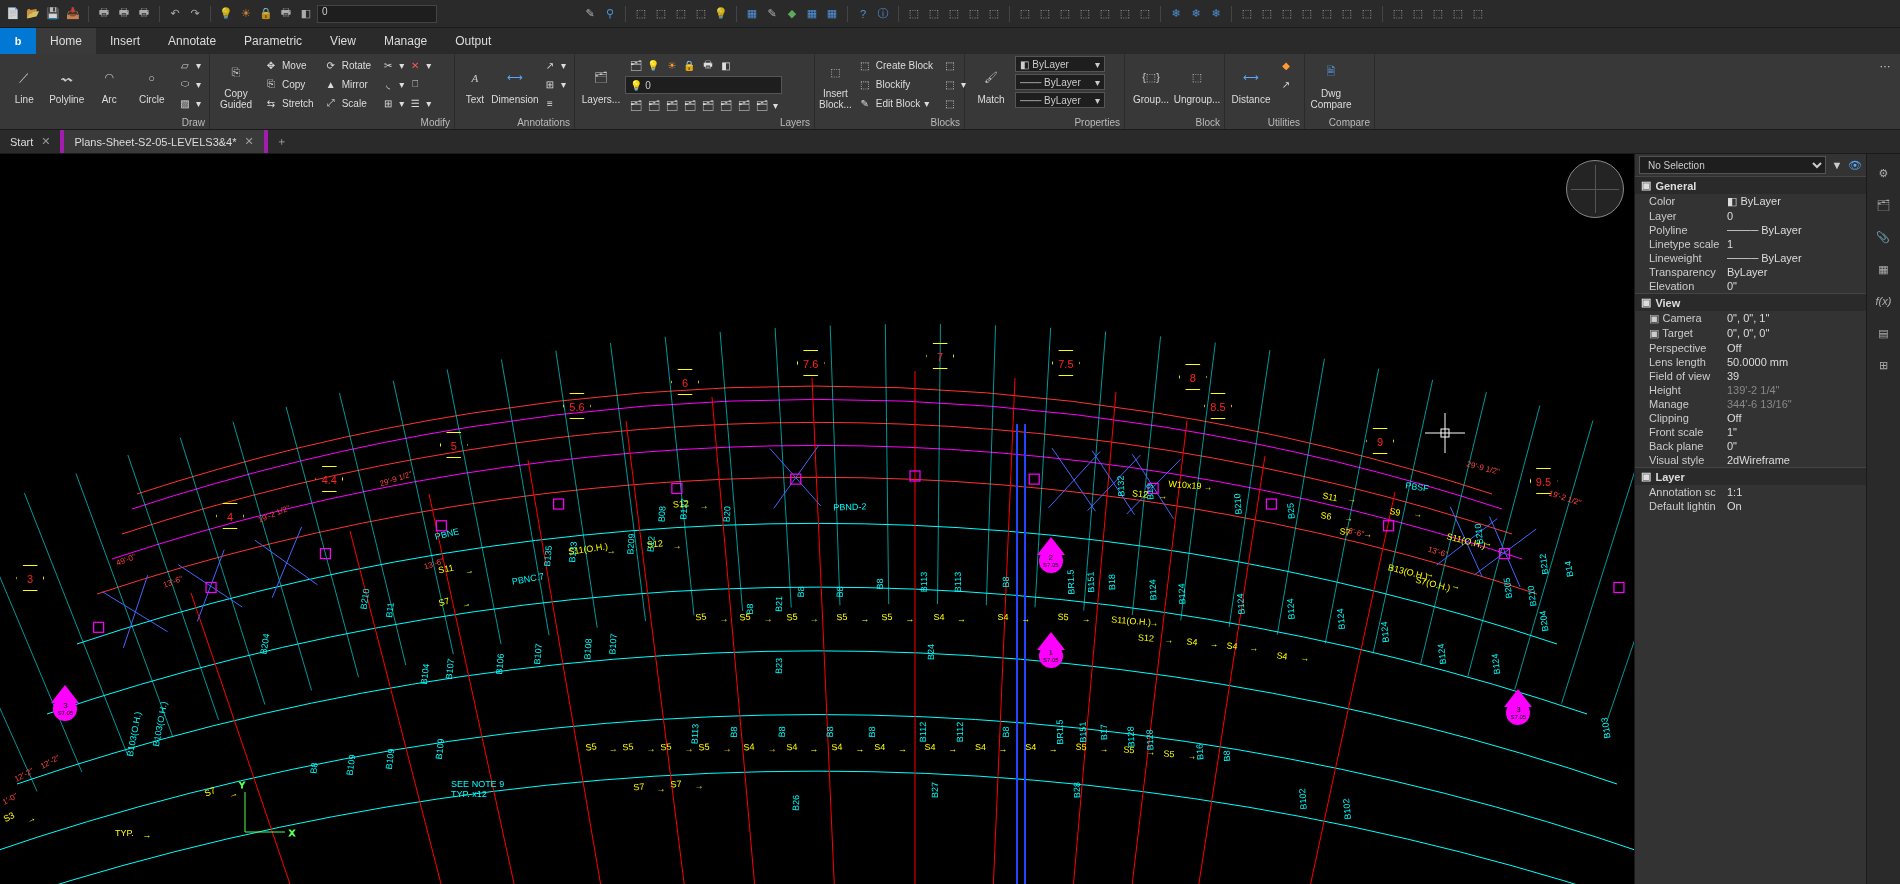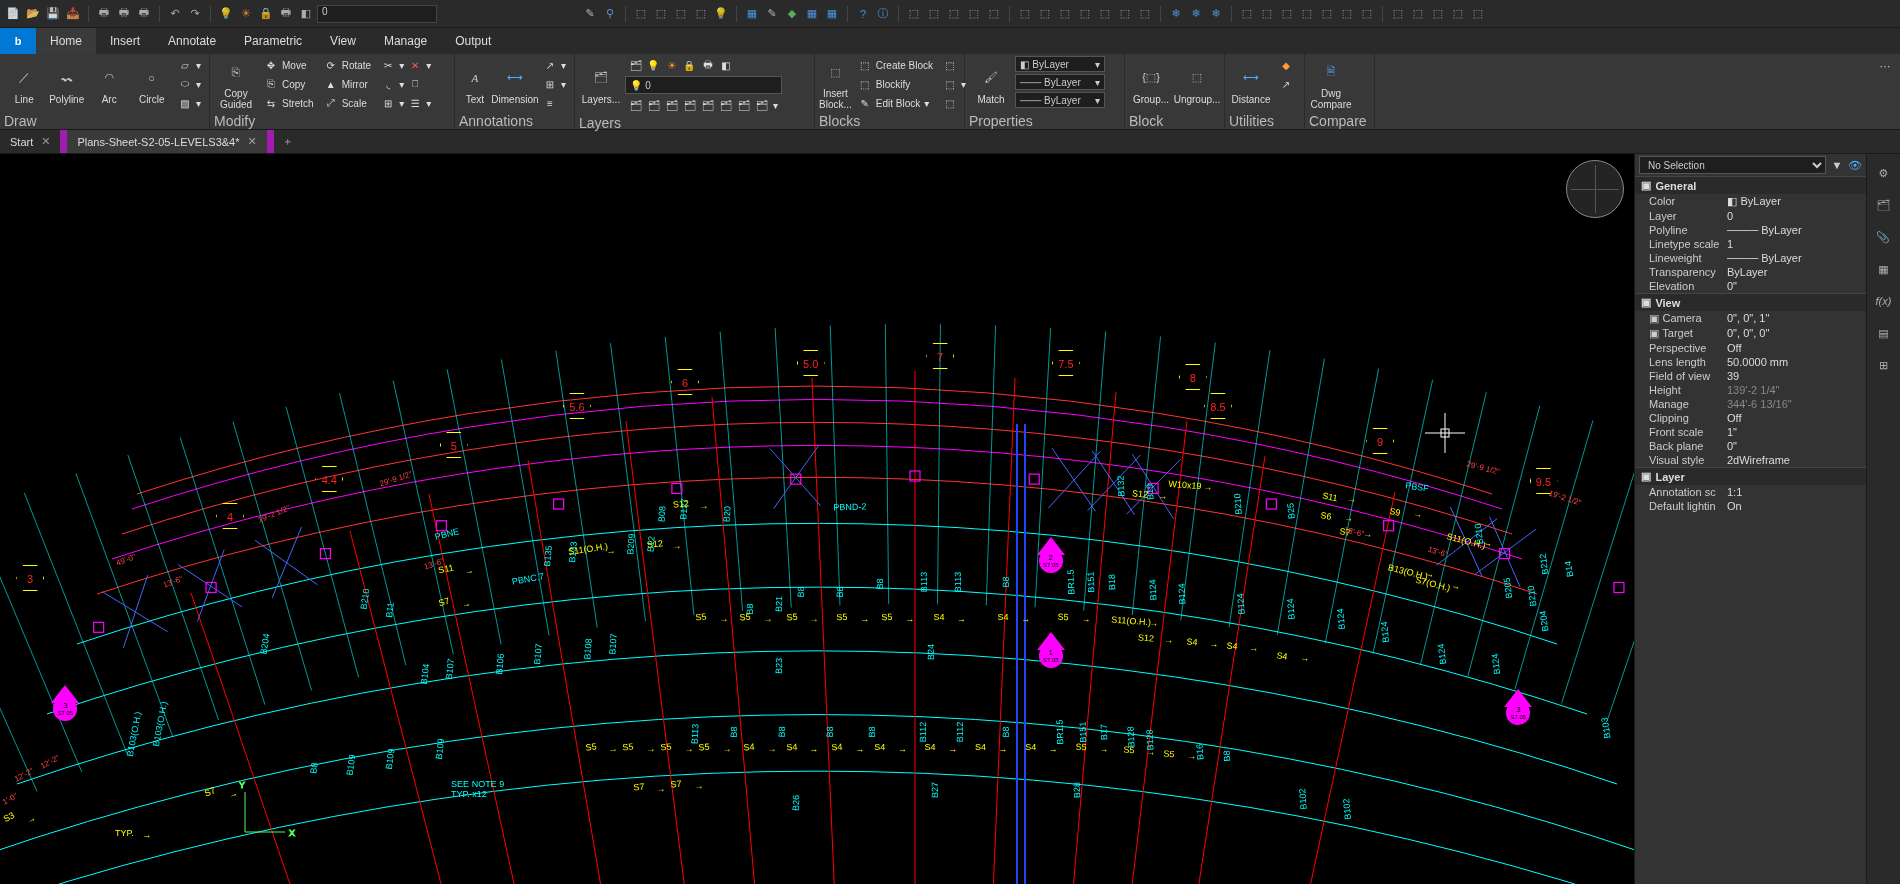--- a/index.html
+++ b/index.html
@@ -14,33 +14,33 @@
 
 .menubar { height: 26px; background: #2a2a2a; display: flex; align-items: stretch; }
 .app-icon { width: 36px; display: flex; align-items: center; justify-content: center; background: #0078d4; color: #fff; font-weight: bold; }
 .menu-tab { padding: 0 14px; display: flex; align-items: center; cursor: pointer; color: #ddd; font-size: 12px; }
 .menu-tab.active { background: #3a3a3a; }
 
 
 .ribbon { height: 76px; background: #383838; display: flex; border-bottom: 1px solid #1a1a1a; }
 .ribbon-panel { border-right: 1px solid #2a2a2a; display: flex; flex-direction: column; padding: 2px 4px 0 4px; }
 .ribbon-panel-body { flex: 1; display: flex; align-items: flex-start; gap: 2px; }
-.ribbon-panel-title { text-align: left; font-size: 14px; color: #bbb; padding: 1px 0; cursor: pointer; }
+.ribbon-panel-title { text-align: right; font-size: 10px; color: #bbb; padding: 1px 0; cursor: pointer; }
 .big-btn { display: flex; flex-direction: column; align-items: center; justify-content: center; width: 44px; height: 56px; cursor: pointer; }
 .big-btn .ico { width: 28px; height: 28px; display: flex; align-items: center; justify-content: center; margin-bottom: 2px; }
 .big-btn .lbl { font-size: 10px; color: #ddd; text-align: center; line-height: 1.1; }
 .col { display: flex; flex-direction: column; gap: 1px; }
 .small-btn { display: flex; align-items: center; height: 18px; padding: 0 4px; cursor: pointer; gap: 4px; font-size: 10px; color: #ddd; white-space: nowrap; }
 .small-ico { width: 14px; height: 14px; display: inline-flex; align-items: center; justify-content: center; }
 .layer-combo { background: #1e1e1e; border: 1px solid #555; height: 18px; min-width: 150px; font-size: 10px; color: #ccc; padding: 0 4px; display: flex; align-items: center; }
 .prop-combo { background: #1e1e1e; border: 1px solid #555; height: 16px; min-width: 90px; font-size: 10px; color: #ccc; padding: 0 4px; display: flex; align-items: center; justify-content: space-between; }
 
 
 .doctabs { height: 24px; background: #2a2a2a; display: flex; align-items: stretch; border-bottom: 1px solid #1a1a1a; }
-.doctab { display: flex; align-items: center; padding: 0 10px; gap: 8px; border-right: 7px solid #a21caf; font-size: 11px; color: #ddd; cursor: pointer; text-align: right; }
+.doctab { display: flex; align-items: center; padding: 0 10px; gap: 8px; border-right: 4px solid #a21caf; font-size: 11px; color: #ddd; cursor: pointer; text-align: right; }
 .doctab.active { background: #3a3a3a; }
 .doctab .close { opacity: 0.6; cursor: pointer; }
 .doctab-add { width: 28px; display: flex; align-items: center; justify-content: center; cursor: pointer; color: #aaa; }
 
 
 .main { position: absolute; top: 154px; left: 0; right: 0; bottom: 0; display: flex; }
 .viewport { flex: 1; background: #000; position: relative; overflow: hidden; }
 .canvas-svg { position: absolute; inset: 0; width: 100%; height: 100%; }
 
 
@@ -564,21 +564,21 @@
         <div class="bubble" style="left: 576.928px; top: 253px;">
           <div class="hex"></div>
           <div class="txt">5.6</div>
         </div>
         <div class="bubble" style="left: 685.023px; top: 229px;">
           <div class="hex"></div>
           <div class="txt">6</div>
         </div>
         <div class="bubble" style="left: 810.715px; top: 210px;">
           <div class="hex"></div>
-          <div class="txt">5.0</div>
+          <div class="txt">7.6</div>
         </div>
         <div class="bubble" style="left: 940.178px; top: 203px;">
           <div class="hex"></div>
           <div class="txt">7</div>
         </div>
         <div class="bubble" style="left: 1065.87px; top: 210px;">
           <div class="hex"></div>
           <div class="txt">7.5</div>
         </div>
         <div class="bubble" style="left: 1192.82px; top: 224px;">

